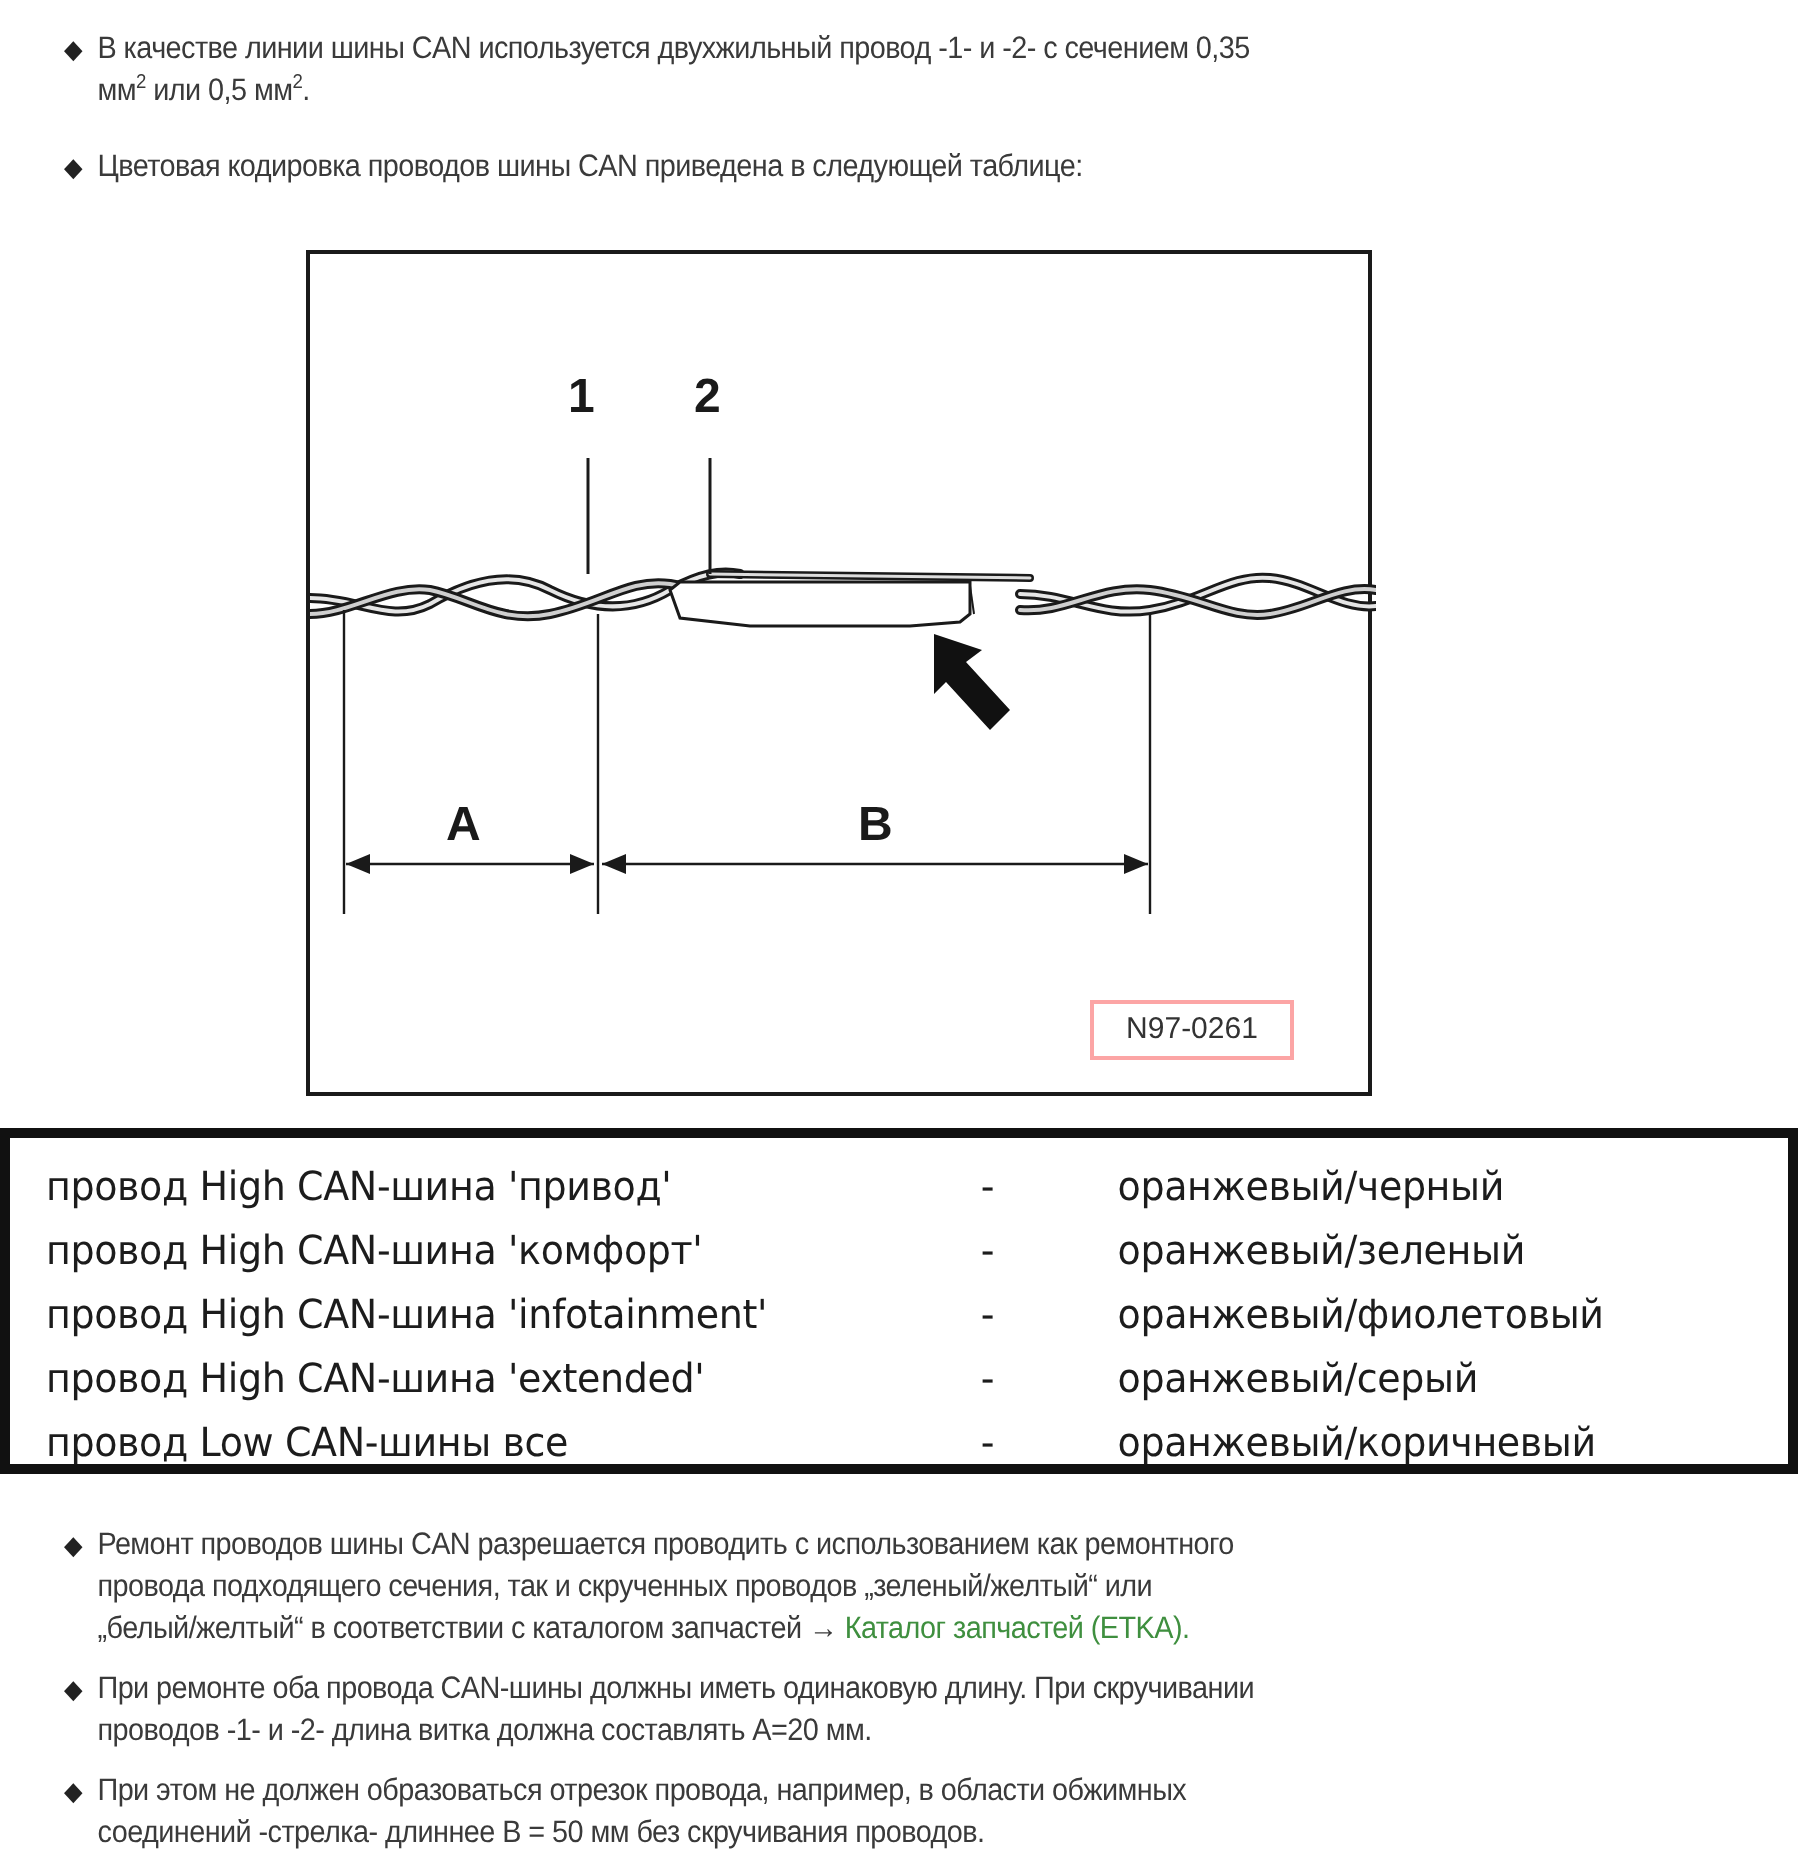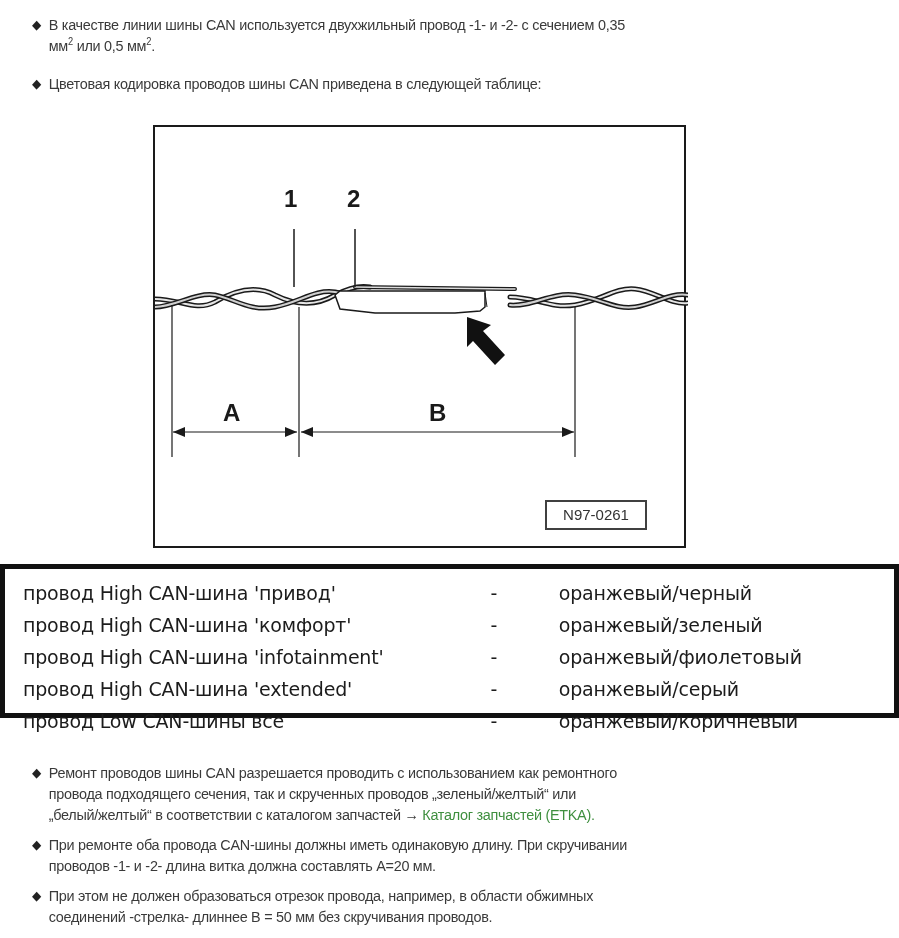--- a/index.html
+++ b/index.html
@@ -11,24 +11,24 @@
   .bullet .txt { display: block; margin-left: 18px; }
   sup { font-size: 10px; line-height: 0; }
   .link { color: #3f8f3f; }
 
   #diagram { position: absolute; left: 153px; top: 125px; width: 533px; height: 423px;
              border: 2px solid #1a1a1a; box-sizing: border-box; background: #fff; }
   #diagram svg { position: absolute; left: 0; top: 0; }
   .callout { position: absolute; font-family: "Liberation Sans", sans-serif; font-weight: bold;
              font-size: 24px; color: #1a1a1a; }
   .figid { position: absolute; left: 390px; top: 373px; width: 102px; height: 30px;
-           border: 2px solid #404040; box-sizing: border-box; font-size: 15px; color: #333;
+           border: 2px solid #fca5a5; box-sizing: border-box; font-size: 15px; color: #333;
            text-align: center; line-height: 26px; }
 
-  #colortable { position: absolute; left: 0; top: 564px; width: 899px; height: 154px;
+  #colortable { position: absolute; left: 0; top: 564px; width: 899px; height: 173px;
                 border: 5px solid #111; box-sizing: border-box; background: #fff; }
   .row { position: absolute; left: 18px; height: 30px; font-family: "DejaVu Sans", sans-serif;
          font-size: 20px; color: #1c1c1c; letter-spacing: -0.2px; transform: scaleX(0.95); transform-origin: left top; width: 900px; }
   .row .wire { position: absolute; left: 0; top: 0; white-space: nowrap; }
   .row .dash { position: absolute; left: 492px; top: 0; }
   .row .color { position: absolute; left: 564px; top: 0; white-space: nowrap; }
 </style>
 </head>
 <body>
 

